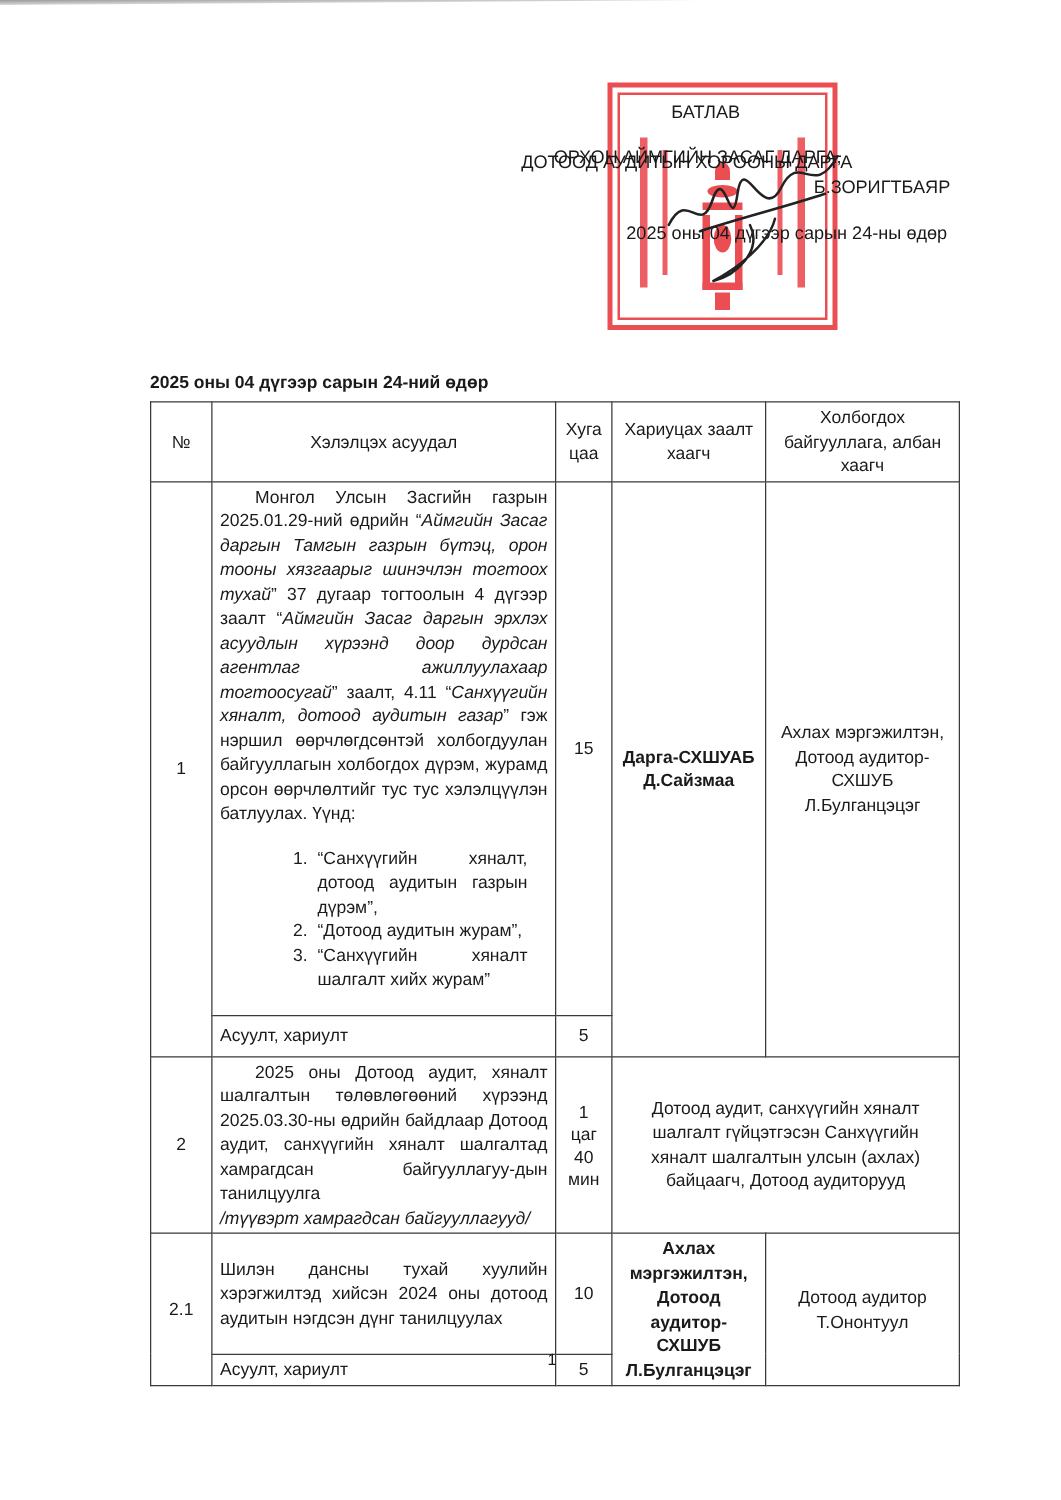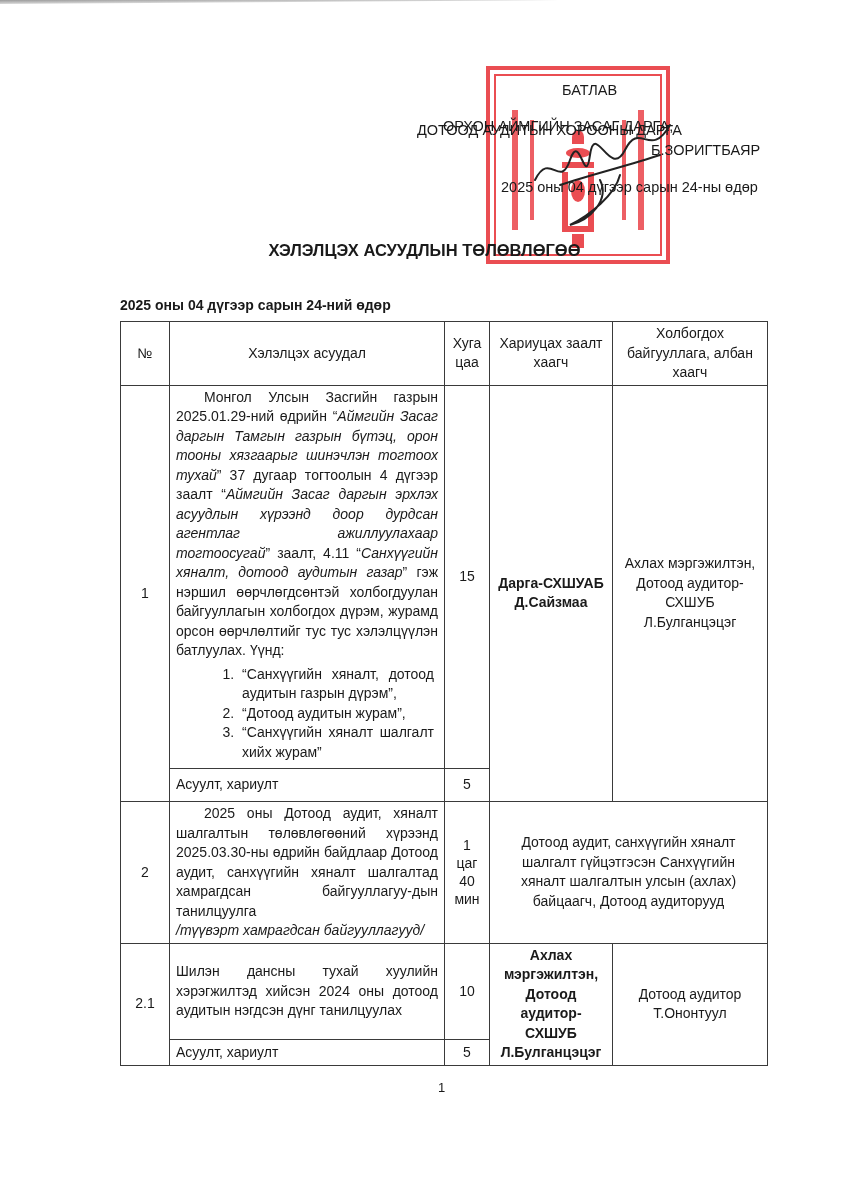--- a/index.html
+++ b/index.html
@@ -19,21 +19,21 @@
     position: absolute; left: 4px; top: 4px; right: 4px; bottom: 4px; border: 2px solid #e8353b;
   }
   .stamp .soyombo {
     position: absolute; left: 70px; top: 60px; width: 36px; height: 120px;
   }
   .stamp .soyombo div { position: absolute; background: #e8353b; }
   .stamp .pillar { position: absolute; background: #e8353b; width: 6px; opacity: 0.9; }
   .approve {
     position: absolute; left: 400px; top: 80px; width: 380px; font-size: 14.5px; line-height: 20px;
   }
-  .approve .l1 { position: absolute; left: 162px; top: 0; }
+  .approve .l1 { position: absolute; left: 137px; top: 0; }
   .approve .l2 { position: absolute; left: 43px; top: 36px; white-space: nowrap; }
   .approve .l3 { position: absolute; left: 17px; top: 40px; white-space: nowrap; }
   .approve .l4 { position: absolute; left: 251px; top: 60px; white-space: nowrap; }
   .approve .l5 { position: absolute; left: 101px; top: 97px; white-space: nowrap; }
   .signature {
     position: absolute; left: 530px; top: 120px; width: 150px; height: 110px;
   }
   .title {
     position: absolute; left: 0; width: 849px; top: 240px; text-align: center;
     font-weight: bold; font-size: 16.5px; line-height: 21px;
@@ -49,21 +49,21 @@
   table.plan th { font-weight: normal; text-align: center; height: 56px; }
   .c-no { width: 36px; text-align: center; }
   .c-q { width: 262px; }
   .c-d { width: 32px; text-align: center; }
   .c-r { width: 110px; text-align: center; font-weight: bold; }
   .c-o { width: 142px; text-align: center; margin-top: 24px; }
   .bold { font-weight: normal; }
   .just { text-align: justify; }
   .indent { text-indent: 28px; }
   i { font-style: italic; }
-  ol { margin: 4px; padding-left: 58px; }
+  ol { margin: 16px; padding-left: 58px; }
   ol li { text-align: justify; padding-left: 4px; }
   .page-num { position: absolute; left: 438px; top: 1080px; font-size: 13px; }
 </style>
 </head>
 <body>
 
 <div class="top-edge"></div>
 
 <div class="stamp">
   <div class="inner"></div>
@@ -89,21 +89,20 @@
   <div class="l3">ДОТООД АУДИТЫН ХОРООНЫ ДАРГА</div>
   <div class="l4">Б.ЗОРИГТБАЯР</div>
   <div class="l5">2025 оны 04 дүгээр сарын 24-ны өдөр</div>
 </div>
 
 <svg class="signature" viewBox="0 0 150 110">
   <path d="M5 60 C 20 30, 30 70, 40 40 S 55 70, 60 35 S 80 60, 95 30 S 120 40, 140 5 M30 65 C 60 55, 100 45, 130 35 M70 60 C 80 80, 60 100, 40 105 C 60 95, 85 75, 90 55" fill="none" stroke="#222" stroke-width="2" stroke-linecap="round"></path>
 </svg>
 
 <div class="title">
-  <div>ХЭЛЭЛЦЭХ АСУУДЛЫН ТӨЛӨВЛӨГӨӨ</div>
 </div>
 
 <div class="date-line">2025 оны 04 дүгээр сарын 24-ний өдөр</div>
 
 <table class="plan">
   <thead>
     <tr>
       <th class="c-no">№</th>
       <th class="c-q">Хэлэлцэх асуудал</th>
       <th class="c-d" style="word-break:break-all;">Хугацаа</th>

